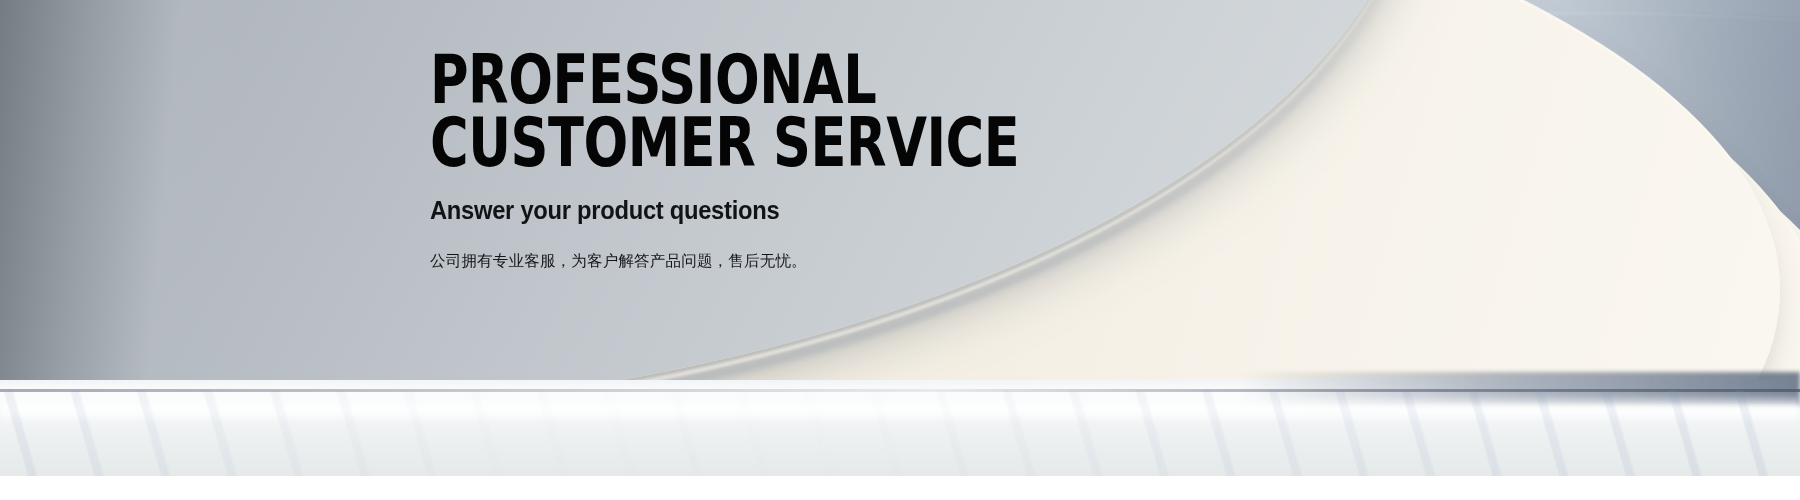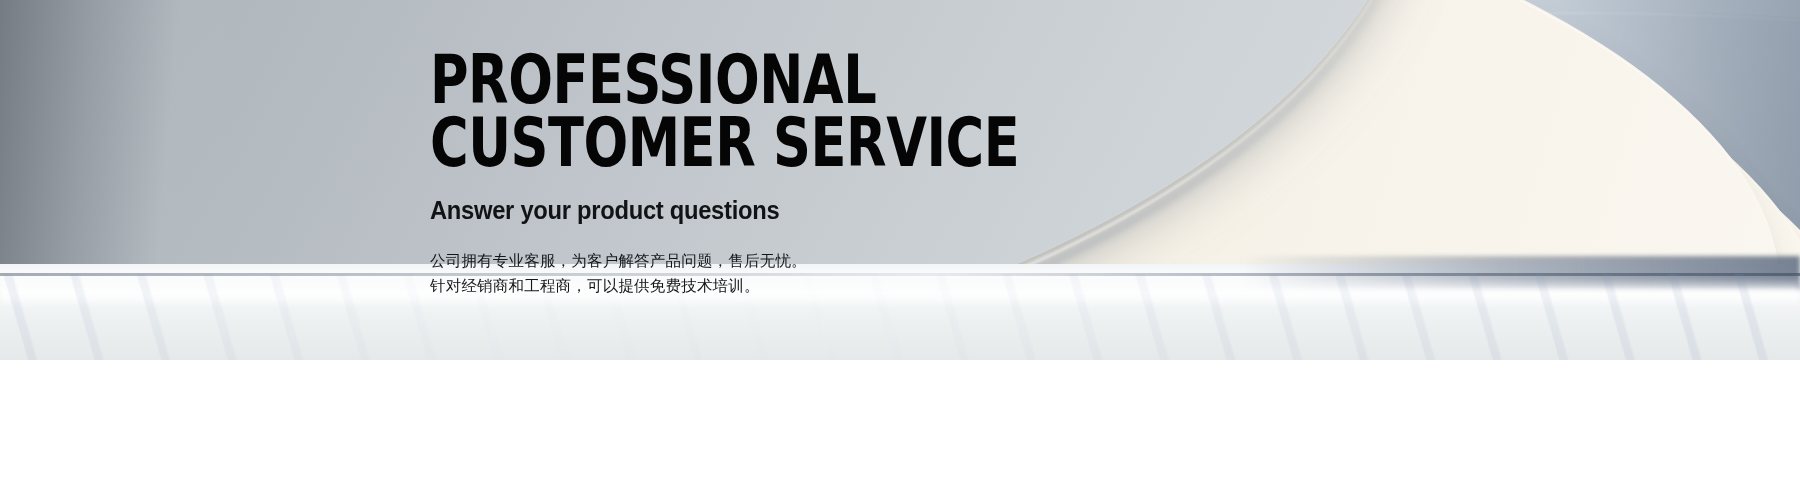--- a/index.html
+++ b/index.html
@@ -2,21 +2,21 @@
 <html><head>
 <meta charset="utf-8">
 <style>
   * { margin:0; padding:0; box-sizing:border-box; }
   html, body { background:#ffffff; }
   body { font-family:"Liberation Sans", sans-serif; }
 
   .banner{
     position:relative;
     width:1800px;
-    height:360px;
+    height:476px;
     overflow:hidden;
     background:linear-gradient(168deg,#c6d0da 0%,#d3dce4 22%,#e0e8ee 48%,#eef3f7 72%,#f7fafb 100%);
   }
 
   
   .sky{
     position:absolute; inset:0;
     background:
       radial-gradient(ellipse 1100px 520px at 38% 58%, rgba(255,255,255,.95) 0%, rgba(255,255,255,.45) 42%, rgba(255,255,255,0) 72%),
       linear-gradient(172deg,#bfcbd6 0%,#ccd7e0 18%,#dde6ed 45%,#edf3f7 70%,#f6fafc 100%);
@@ -258,17 +258,16 @@
 
     <div class="headline">
       <span class="l1">PROFESSIONAL</span>
       <span class="l2">CUSTOMER SERVICE</span>
     </div>
 
     <div class="subhead">Answer your product questions</div>
 
     <div class="body-copy">
       <p>公司拥有专业客服，为客户解答产品问题，售后无忧。</p>
-      <p>针对经销商和工程商，可以提供免费技术培训。</p>
     </div>
 
   </div>
 </div>
 
 </body></html>

